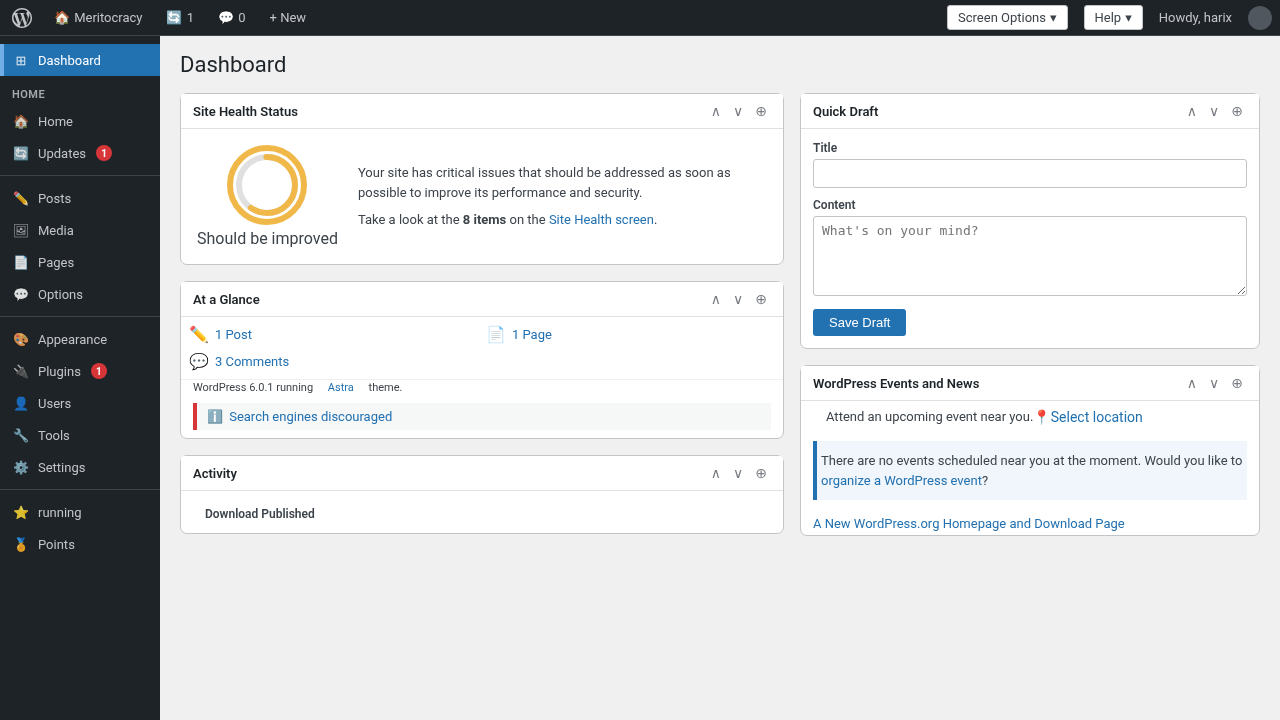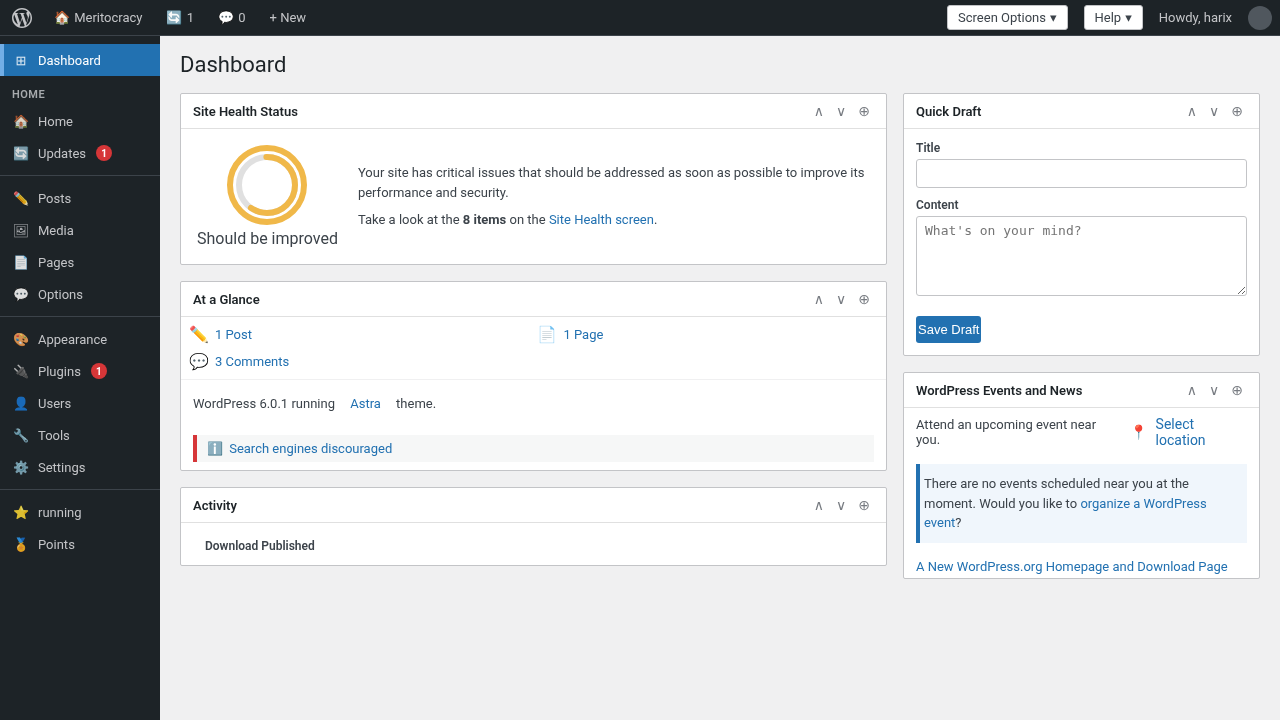--- a/index.html
+++ b/index.html
@@ -87,27 +87,27 @@
       cursor: pointer;
       font-size: 13px;
       display: flex;
       align-items: center;
       gap: 4px;
     }
 
     
     .dashboard-columns { display: flex; gap: 16px; }
     .col-left { flex: 1; min-width: 0; }
-    .col-right { width: 357px; flex-shrink: 0; }
+    .col-right { width: 460px; flex-shrink: 0; }
 
     
     .widget {
       background: #fff;
       border: 1px solid #c3c4c7;
-      border-radius: 2px;
+      border-radius: 7px;
       margin-bottom: 16px;
     }
     .widget-header {
       display: flex;
       align-items: center;
       justify-content: space-between;
       padding: 8px 12px;
       border-bottom: 1px solid #e0e0e0;
       background: #fff;
       border-radius: 3px 3px 0 0;
@@ -144,21 +144,21 @@
     .health-text { flex: 1; }
     .health-description { color: #3c434a; font-size: 13px; line-height: 1.5; margin-bottom: 8px; margin-top: 8px; }
     .health-link { color: #2271b1; text-decoration: none; text-align: right; }
     .health-label { font-size: 16px; color: #3c434a; text-align: center; margin-top: 4px; }
 
     
     .glance-grid { display: grid; grid-template-columns: 1fr 1fr; gap: 8px; padding: 8px; }
     .glance-item { display: flex; align-items: center; gap: 6px; color: #2271b1; font-size: 13px; }
     .glance-icon { font-size: 16px; color: #72aee6; }
     .glance-link { color: #2271b1; text-decoration: none; }
-    .glance-footer { padding: 16px 12px; border-top: 1px solid #f0f0f1; font-size: 13px; color: #3c434a; display: flex; align-items: center; gap: 6px; }
+    .glance-footer { padding: 1px 12px; border-top: 1px solid #f0f0f1; font-size: 11px; color: #3c434a; display: flex; align-items: center; gap: 6px; }
     .glance-footer a { color: #2271b1; text-decoration: none; }
     .glance-info { color: #72aee6; }
     .glance-warning { background: #f6f7f7; border-left: 4px solid #d63638; padding: 6px 10px; margin: 8px 12px; font-size: 13px; color: #3c434a; display: flex; align-items: center; gap: 6px; }
     .glance-warning a { color: #2271b1; text-decoration: none; }
 
     
     .activity-header-text { font-size: 12px; font-weight: 600; color: #3c434a; padding: 4px 12px 0; }
 
     
     .quick-draft-body { padding: 12px; }
@@ -175,35 +175,35 @@
     }
     .field-textarea {
       width: 100%;
       border: 1px solid #c3c4c7;
       border-radius: 3px;
       padding: 6px 8px;
       font-size: 13px;
       color: #787c82;
       height: 80px;
       resize: vertical;
-      margin-bottom: 17px;
+      margin-bottom: 10px;
       outline: none;
     }
     .save-draft-btn {
       background: #2271b1;
       color: #fff;
       border: none;
       border-radius: 3px;
-      padding: 6px 2px;
+      padding: 6px 16px;
       font-size: 13px;
       cursor: pointer;
     }
 
     
-    .events-intro { padding: 8px 12px; font-size: 13px; color: #3c434a; display: flex; align-items: center; gap: 8px; }
+    .events-intro { padding: 8px 12px; font-size: 13px; color: #3c434a; display: flex; align-items: flex-start; gap: 0; margin-left: 13px; }
     .events-intro a { color: #2271b1; text-decoration: none; }
     .events-location-icon { color: #2271b1; font-size: 14px; }
     .events-notice { background: #f0f6fc; border-left: 4px solid #2271b1; padding: 10px 4px; margin: 8px 12px; font-size: 13px; color: #3c434a; line-height: 1.5; }
     .events-notice a { color: #2271b1; text-decoration: none; }
     .events-news { padding: 8px 12px 4px; }
     .events-news a { color: #2271b1; text-decoration: none; font-size: 13px; }
 
     
     ::-webkit-scrollbar { width: 6px; }
     ::-webkit-scrollbar-track { background: #f1f1f1; }

